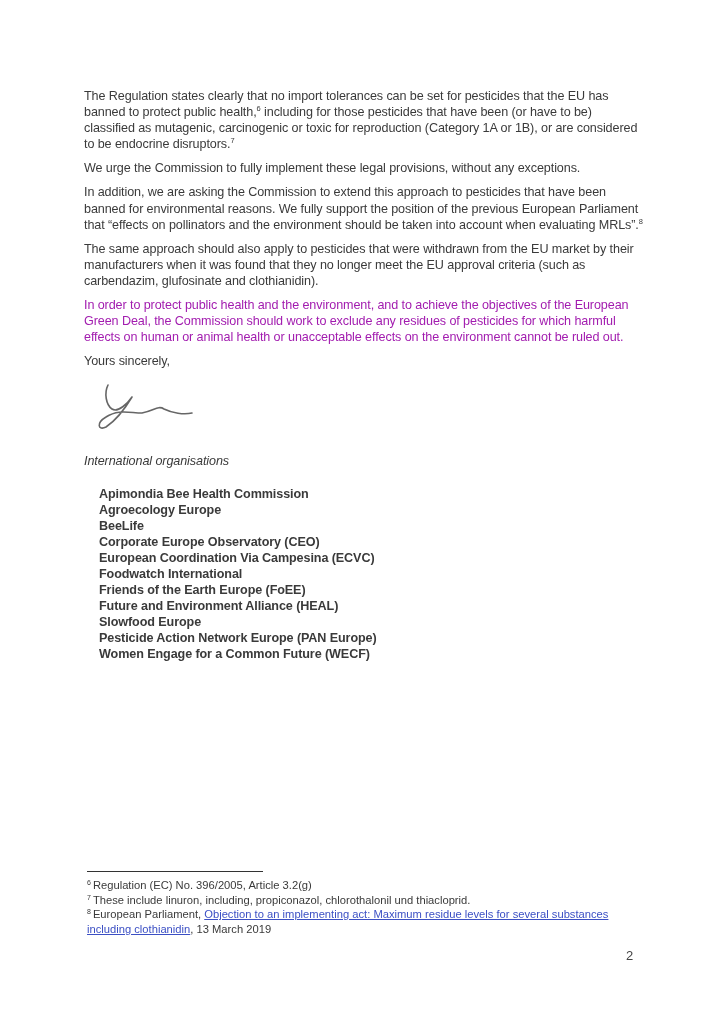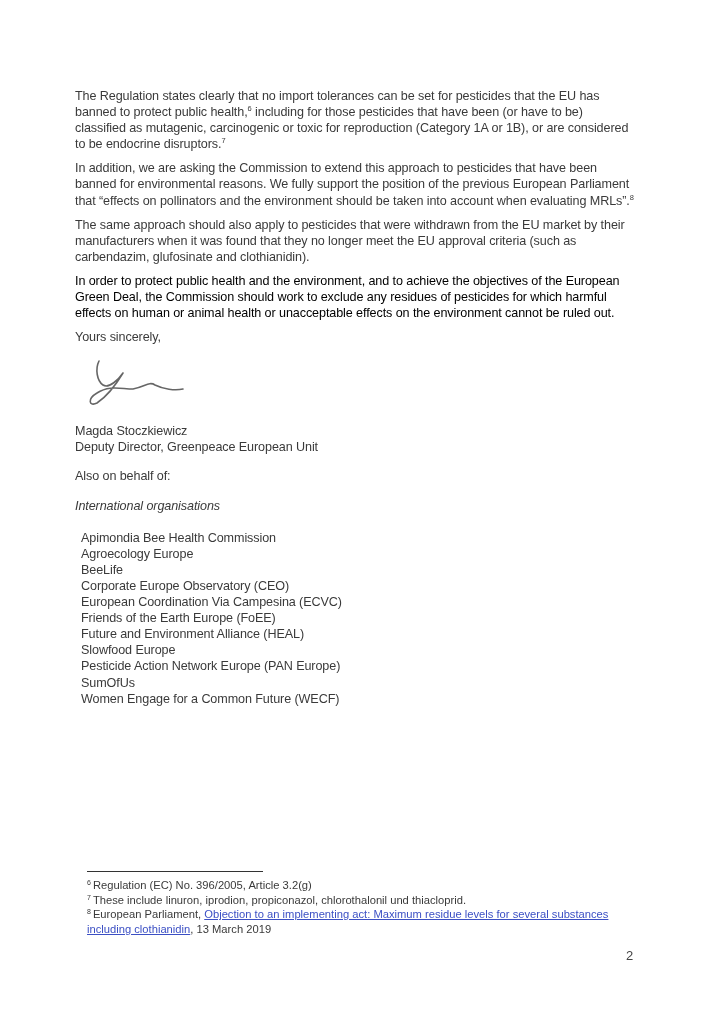--- a/index.html
+++ b/index.html
@@ -1,79 +1,75 @@
 <!DOCTYPE html>
 <html><head>
 <meta charset="utf-8">
 <style>
   html, body { margin: 0; padding: 0; background: #ffffff; }
   body { width: 724px; height: 1024px; position: relative; overflow: hidden;
          font-family: "Liberation Sans", sans-serif; color: #3a3a3a; }
-  .page { position: absolute; left: 75px; top: 88px; width: 560px; font-size: 12.6px; line-height: 16.1px; letter-spacing: -0.1px; }
+  .page { position: absolute; left: 84px; top: 88px; width: 560px; font-size: 12.6px; line-height: 16.1px; letter-spacing: -0.1px; }
   .page p { margin: 0 0 8px 0; }
-  .bold-para { color: #000000; }
+  .bold-para { color: #a21caf; }
   sup { font-size: 7.5px; line-height: 0; vertical-align: 5px; }
   .signature { height: 64px; margin: 6px 0 8px 8px; position: relative; }
   .signature svg { position: absolute; left: 0; top: 0; }
   .sig-block p { margin: 0; }
   .behalf { margin-top: 12px !important; }
   .section-heading { font-style: italic; margin: 14px 0 16px 0 !important; }
-  .org-list { list-style: none; margin: 6px; padding: 0; }
+  .org-list { list-style: none; margin: 15px; padding: 0; font-weight: bold; }
   .org-list li { margin: 0; }
   .footnotes { position: absolute; left: 87px; top: 871px; width: 560px; font-size: 11.2px; line-height: 14.6px; color: #3a3a3a; }
   .fn-rule { width: 176px; height: 0; border-top: 1px solid #333; margin-bottom: 6px; }
   .fn { margin: 0; }
   .fn sup { font-size: 7px; vertical-align: 4px; margin-right: 2px; }
   .fn a { color: #3b4fc4; text-decoration: underline; }
   .page-number { position: absolute; left: 626px; top: 948px; font-size: 13px; color: #444; }
 </style>
 </head>
 <body>
 
 <div class="page">
   <p><span>The Regulation states clearly that no import tolerances can be set for pesticides that the EU has banned to protect public health,</span><sup>6</sup><span> including for those pesticides that have been (or have to be) classified as mutagenic, carcinogenic or toxic for reproduction (Category 1A or 1B), or are considered to be endocrine disruptors.</span><sup>7</sup></p>
 
+  <p>We urge the Commission to fully implement these legal provisions, without any exceptions.</p>
 
   <p><span>In addition, we are asking the Commission to extend this approach to pesticides that have been banned for environmental reasons. We fully support the position of the previous European Parliament that “effects on pollinators and the environment should be taken into account when evaluating MRLs”.</span><sup>8</sup></p>
 
   <p>The same approach should also apply to pesticides that were withdrawn from the EU market by their manufacturers when it was found that they no longer meet the EU approval criteria (such as carbendazim, glufosinate and clothianidin).</p>
 
   <p class="bold-para">In order to protect public health and the environment, and to achieve the objectives of the European Green Deal, the Commission should work to exclude any residues of pesticides for which harmful effects on human or animal health or unacceptable effects on the environment cannot be ruled out.</p>
 
   <p style="margin-bottom:0">Yours sincerely,</p>
 
   <div class="signature">
     <svg width="110" height="62" viewBox="0 0 110 62">
       <path d="M16 10 C 12 18, 14 30, 20 34 C 26 38, 36 28, 40 22 C 34 32, 26 44, 14 52 C 6 56, 4 48, 14 42 C 26 34, 38 38, 50 38 C 62 36, 66 30, 72 34 C 80 38, 92 40, 100 38" fill="none" stroke="#666" stroke-width="1.6" stroke-linecap="round" stroke-linejoin="round"></path>
     </svg>
   </div>
 
-  <div class="sig-block">
-    <p>Magda Stoczkiewicz</p>
-    <p>Deputy Director, Greenpeace European Unit</p>
-    <p class="behalf">Also on behalf of:</p>
-  </div>
 
   <p class="section-heading">International organisations</p>
 
   <ul class="org-list">
     <li>Apimondia Bee Health Commission</li>
     <li>Agroecology Europe</li>
     <li>BeeLife</li>
     <li>Corporate Europe Observatory (CEO)</li>
     <li>European Coordination Via Campesina (ECVC)</li>
+    <li>Foodwatch International</li>
     <li>Friends of the Earth Europe (FoEE)</li>
     <li>Future and Environment Alliance (HEAL)</li>
     <li>Slowfood Europe</li>
     <li>Pesticide Action Network Europe (PAN Europe)</li>
-    <li>SumOfUs</li>
     <li>Women Engage for a Common Future (WECF)</li>
   </ul>
 </div>
 
 <div class="footnotes">
   <div class="fn-rule"></div>
   <p class="fn"><sup>6</sup><span>Regulation (EC) No. 396/2005, Article 3.2(g)</span></p>
-  <p class="fn"><sup>7</sup><span>These include linuron, iprodion, propiconazol, chlorothalonil und thiacloprid.</span></p>
+  <p class="fn"><sup>7</sup><span>These include linuron, including, propiconazol, chlorothalonil und thiacloprid.</span></p>
   <p class="fn"><sup>8</sup><span>European Parliament, </span><a href="#">Objection to an implementing act: Maximum residue levels for several substances including clothianidin</a><span>, 13 March 2019</span></p>
 </div>
 
 <div class="page-number">2</div>
 
 </body></html>

